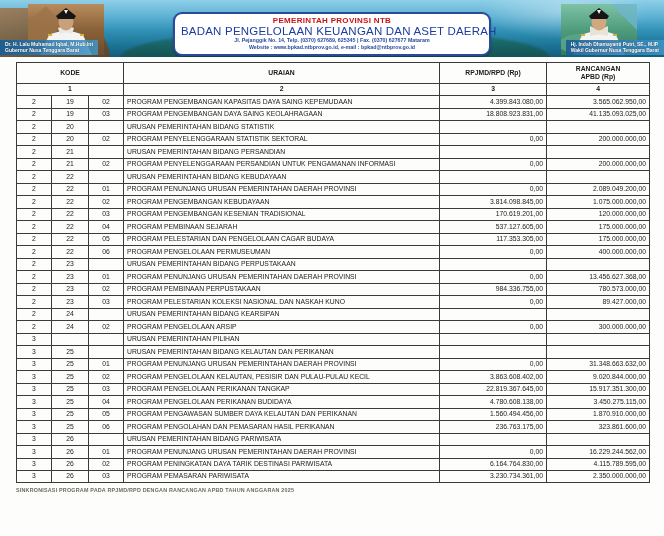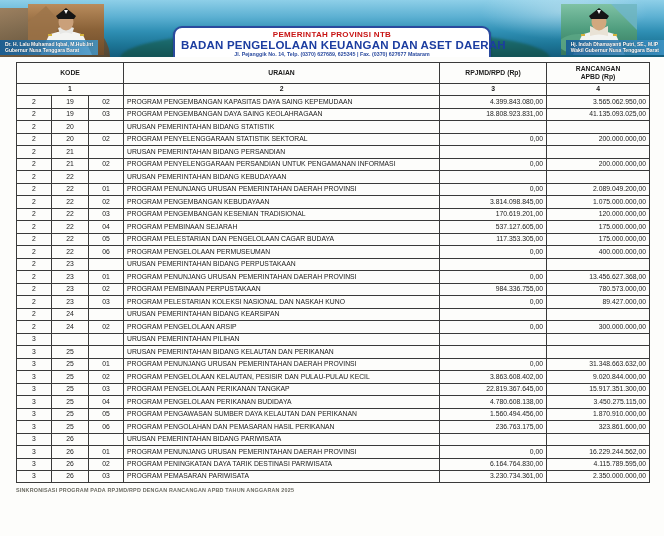--- a/index.html
+++ b/index.html
@@ -18,26 +18,26 @@
     content:"";position:absolute;left:120px;top:28px;width:430px;height:30px;
     background:linear-gradient(180deg,rgba(30,110,90,.55),rgba(20,80,70,.75));
     border-radius:50% 50% 0 0/100% 100% 0 0;filter:blur(1px);
   }
   .banner::after{ 
     content:"";position:absolute;left:-10px;top:8px;width:120px;height:50px;
     background:linear-gradient(160deg,#a5764a 0%,#7c5632 60%,#5d4125 100%);
     border-radius:0 60% 0 0/0 100% 0 0;opacity:.85;
   }
   .org-box{
-    position:absolute;left:50%;top:26px;transform:translateX(-50%);
+    position:absolute;left:50%;top:12px;transform:translateX(-50%);
     width:302px;background:#fff;border:2px solid #2a4a9e;border-radius:9px;
     text-align:center;padding:2px 6px 3px;z-index:5;box-shadow:0 1px 2px rgba(0,0,0,.3);
   }
   .org-line1{font-size:8px;font-weight:bold;color:#c81414;letter-spacing:.3px;}
-  .org-line2{font-size:11.5px;font-weight:bold;color:#1c3da0;letter-spacing:.2px;white-space:nowrap;}
+  .org-line2{font-size:11.5px;font-weight:normal;color:#1c3da0;letter-spacing:.2px;white-space:nowrap;}
   .org-addr,.org-web{font-size:5.3px;font-weight:bold;color:#2a4a9e;line-height:1.35;}
   .photo{position:absolute;top:4px;width:76px;height:51px;z-index:3;}
   .photo-left{left:28px;}
   .photo-right{right:27px;}
   .caption{
     position:absolute;bottom:2px;z-index:6;max-width:170px;
     background:linear-gradient(90deg,rgba(23,94,150,.92),rgba(64,150,200,.85));
     color:#fff;font-size:5px;font-weight:bold;line-height:1.35;padding:1px 5px;
     text-shadow:0 0 1px rgba(0,0,0,.6);
   }

